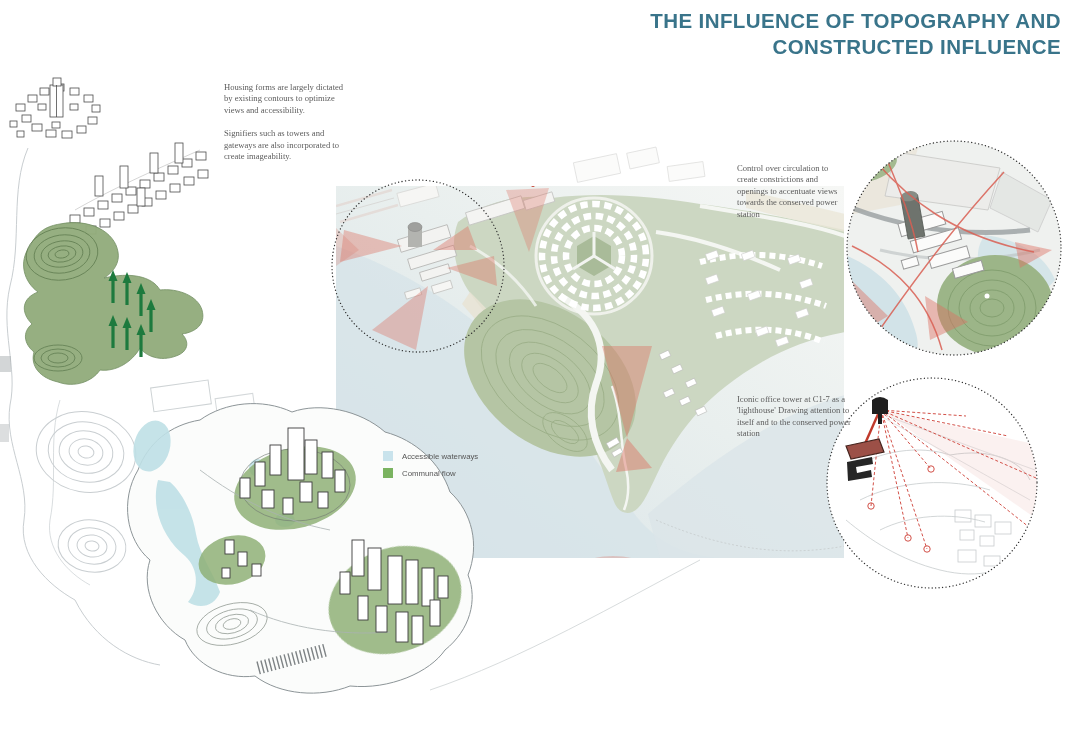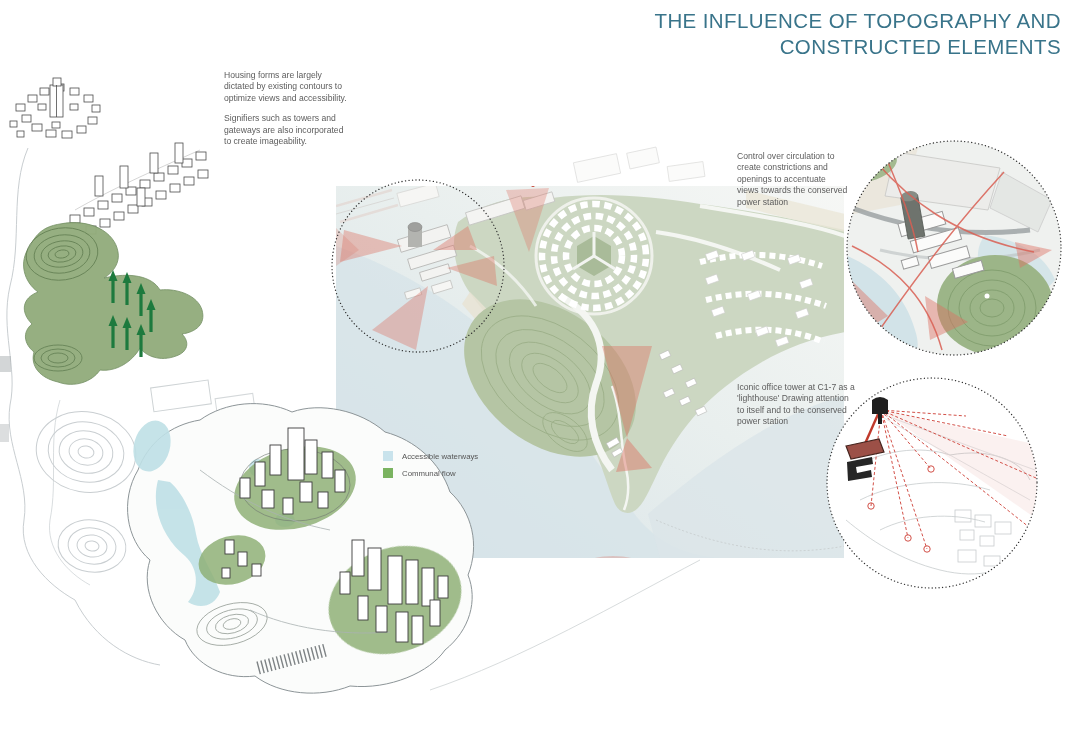--- a/index.html
+++ b/index.html
@@ -1,22 +1,22 @@
 <!DOCTYPE html>
 <html><head>
 <meta charset="utf-8">
 <style>
   html,body{margin:0;padding:0;background:#fff;}
   .board{position:relative;width:1075px;height:734px;background:#ffffff;overflow:hidden;
          font-family:"Liberation Sans",sans-serif;}
   svg.art{position:absolute;left:0;top:0;}
   .title{position:absolute;top:8px;right:14px;text-align:right;color:#39748a;
-         font-size:20.5px;line-height:1.27;letter-spacing:.4px;font-weight:400;}
+         font-size:20.5px;line-height:1.27;letter-spacing:.4px;font-weight:700;}
   .note{position:absolute;color:#5c5c5c;font-size:8.6px;line-height:1.33;}
-  .note p{margin:0 0 9px 0;}
+  .note p{margin:12px 0 9px 0;font-family:Liberation Serif, serif;}
   #note-housing{left:224px;top:70px;width:124px;}
   #note-circulation{left:737px;top:151px;width:112px;}
   #note-tower{left:737px;top:382px;width:118px;}
   .legend{position:absolute;left:383px;top:451px;font-size:7.8px;color:#565656;}
   .legend-row{display:flex;align-items:center;margin-bottom:7px;}
   .swatch{width:10px;height:10px;margin-right:9px;display:inline-block;}
 </style>
 </head>
 <body>
 
@@ -410,21 +410,21 @@
       <rect x="878" y="414" width="4" height="10" fill="#1f1f1f"></rect>
       <polygon points="846,446 879,439 884,452 851,459" fill="#9c5047" stroke="#46251f" stroke-width="1.2"></polygon>
       <path d="M 847,462 L 872,457 L 873,464 L 856,467 L 857,473 L 871,470 L 872,477 L 848,481 Z" fill="#262626"></path>
     </g>
     <circle cx="932" cy="483" r="105" fill="none" stroke="#2f2f2f" stroke-width="1.3" stroke-dasharray="0.1 3.4" stroke-linecap="round"></circle>
   </g>
 </svg>
 
   <div class="title">
     <div>THE INFLUENCE OF TOPOGRAPHY AND</div>
-    <div>CONSTRUCTED ELEMENTS</div>
+    <div>CONSTRUCTED INFLUENCE</div>
   </div>
 
   <div class="note" id="note-housing">
     <p>Housing forms are largely dictated by existing contours to optimize views and accessibility.</p>
     <p>Signifiers such as towers and gateways are also incorporated to create imageability.</p>
   </div>
 
   <div class="note" id="note-circulation">
     <p>Control over circulation to create constrictions and openings to accentuate views towards the conserved power station</p>
   </div>

